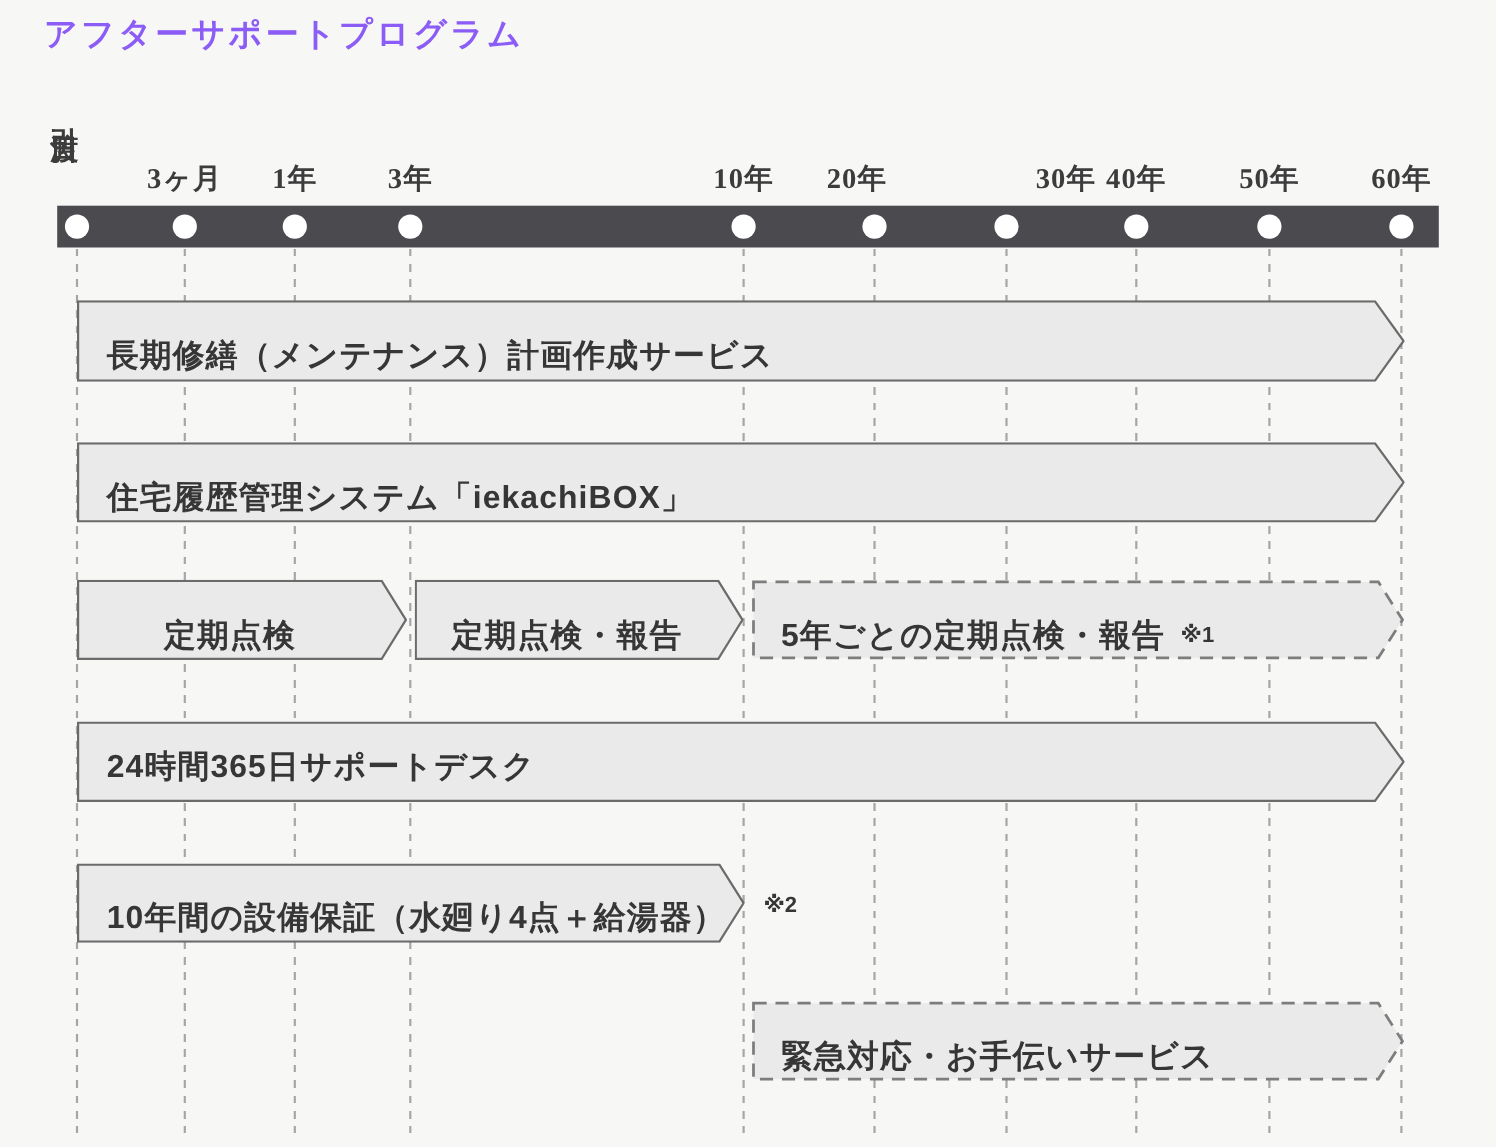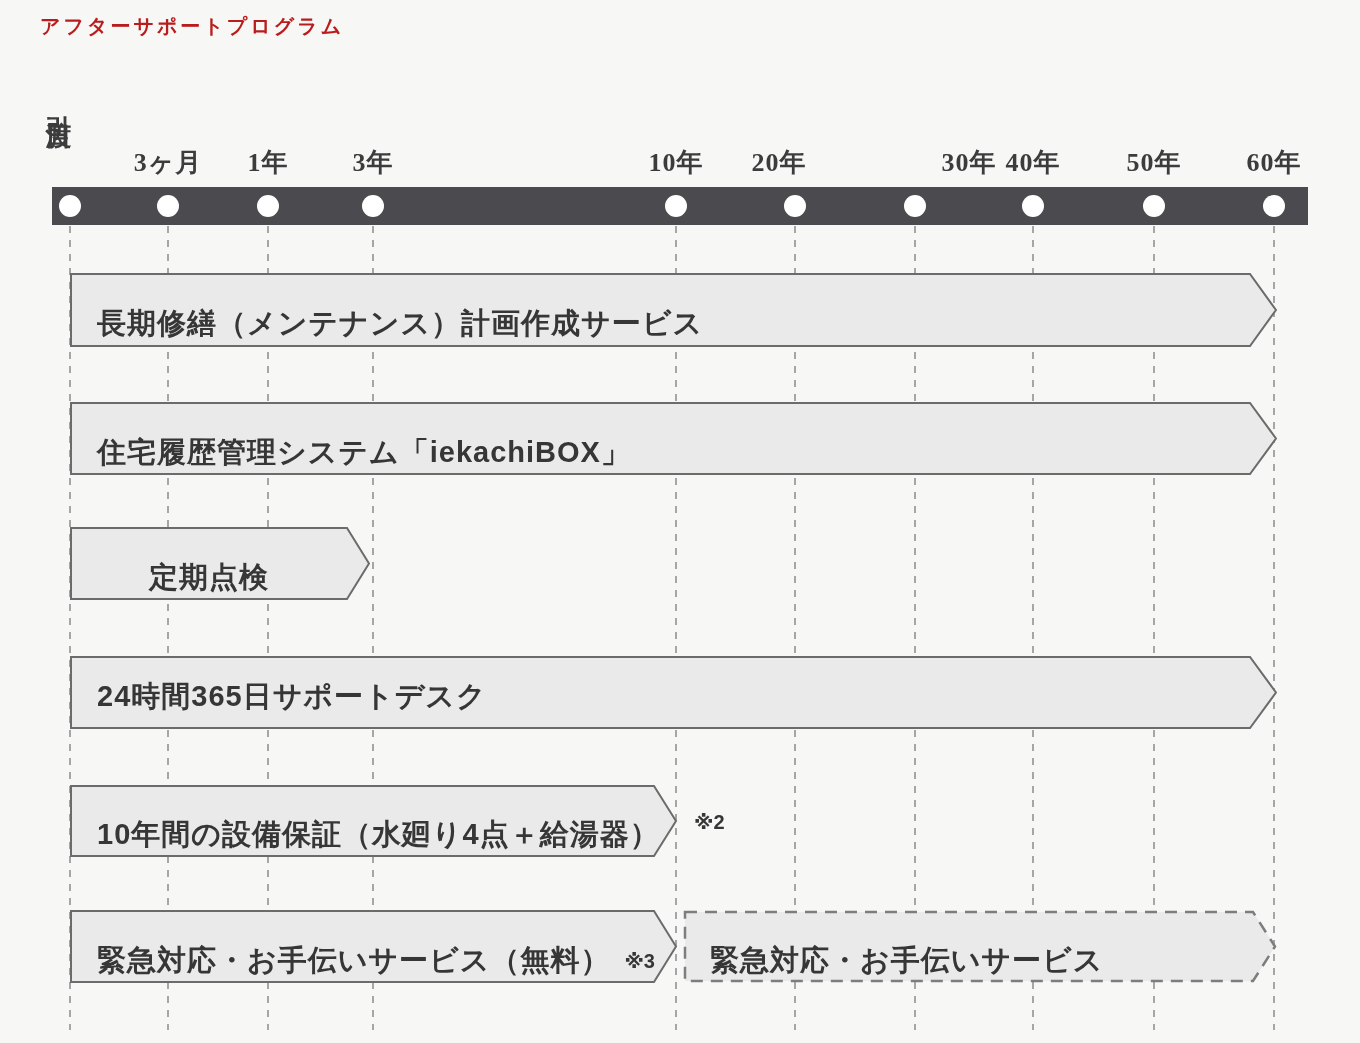--- a/index.html
+++ b/index.html
@@ -22,25 +22,25 @@
     position:relative;
     width:1360px;
     height:1043px;
     background:var(--bg);
     overflow:hidden;
   }
   .title{
     position:absolute;
     left:40px;
     top:14px;
-    font-size:20px;
+    font-size:30px;
     font-weight:bold;
     letter-spacing:3px;
     line-height:1.2;
-    color:#b91c1c;
+    color:#8b5cf6;
     margin:0;
     text-align:right;
   }
   
   .axis-bar{
     position:absolute;
     left:52px; top:187px;
     width:1256px; height:38px;
     background:var(--axis);
   }
@@ -169,46 +169,52 @@
     <div class="bar-label pad">住宅履歴管理システム「iekachiBOX」</div>
   </div>
 
   <div class="bar" style="left:70px;top:527px;width:300px;height:73px">
     <svg width="300" height="73" viewBox="0 0 300 73">
       <path class="shape-solid" d="M1 1 H277 L299 36.5 L277 72 H1 Z"></path>
     </svg>
     <div class="bar-label center">定期点検</div>
   </div>
 
-
+  <div class="bar" style="left:377px;top:527px;width:299px;height:73px">
+    <svg width="299" height="73" viewBox="0 0 299 73">
+      <path class="shape-solid" d="M1 1 H276 L298 36.5 L276 72 H1 Z"></path>
+    </svg>
+    <div class="bar-label center">定期点検・報告</div>
+  </div>
+
+  <div class="bar" style="left:683px;top:527px;width:594px;height:73px">
+    <svg width="594" height="73" viewBox="0 0 594 73">
+      <path class="shape-dashed" d="M2 2 H570 L592 36.5 L570 71 H2 Z"></path>
+    </svg>
+    <div class="bar-label pad">
+      <span>5年ごとの定期点検・報告</span>
+      <span class="note">※1</span>
+    </div>
+  </div>
 
   <div class="bar" style="left:70px;top:656px;width:1207px;height:54px">
     <svg width="1207" height="73" viewBox="0 0 1207 73">
       <path class="shape-solid" d="M1 1 H1180 L1206 36.5 L1180 72 H1 Z"></path>
     </svg>
     <div class="bar-label pad">24時間365日サポートデスク</div>
   </div>
 
   <div class="bar" style="left:70px;top:785px;width:607px;height:72px">
     <svg width="607" height="72" viewBox="0 0 607 72">
       <path class="shape-solid" d="M1 1 H584 L606 36 L584 71 H1 Z"></path>
     </svg>
     <div class="bar-label pad">10年間の設備保証（水廻り4点＋給湯器）</div>
   </div>
   <div class="note-outside" style="left:694px;top:810px">※2</div>
 
-  <div class="bar" style="left:70px;top:910px;width:607px;height:73px">
-    <svg width="607" height="73" viewBox="0 0 607 73">
-      <path class="shape-solid" d="M1 1 H584 L606 36.5 L584 72 H1 Z"></path>
-    </svg>
-    <div class="bar-label pad">
-      <span>緊急対応・お手伝いサービス（無料）</span>
-      <span class="note">※3</span>
-    </div>
-  </div>
 
   <div class="bar" style="left:683px;top:910px;width:594px;height:73px">
     <svg width="594" height="73" viewBox="0 0 594 73">
       <path class="shape-dashed" d="M2 2 H570 L592 36.5 L570 71 H2 Z"></path>
     </svg>
     <div class="bar-label pad">緊急対応・お手伝いサービス</div>
   </div>
 
 </div>
 

